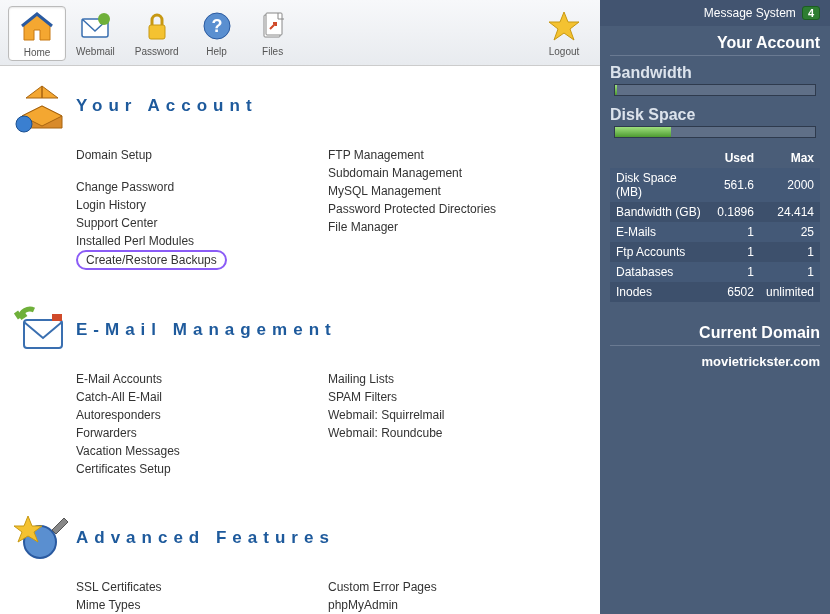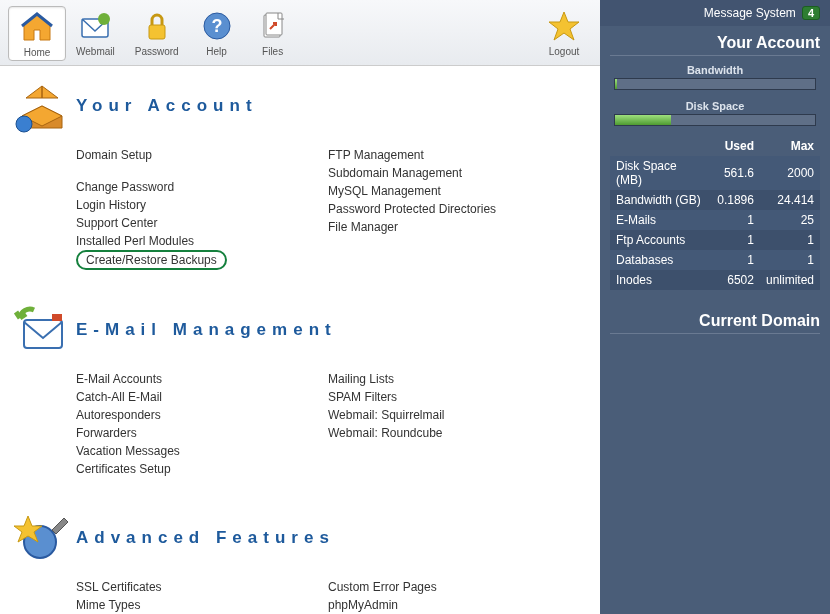--- a/index.html
+++ b/index.html
@@ -13,27 +13,27 @@
 .tb-label { font-size: 10px; color: #555; margin-top: 2px; }
 .tb-spacer { flex: 1; }
 .content { flex: 1; overflow-y: auto; padding: 10px 20px 10px 12px; }
 .section { margin-bottom: 30px; }
 .section-head { display: flex; align-items: center; margin-bottom: 10px; position: relative; }
 .sec-icon { width: 60px; height: 60px; flex-shrink: 0; }
 .sec-title { color: #1e5a9c; font-size: 17px; font-weight: bold; letter-spacing: 6px; margin-left: 4px; position: relative; }
 .links { display: flex; padding-left: 64px; }
 .col { flex: 1; }
 .link { display: block; color: #333; padding: 2px 0; cursor: pointer; }
-.link.circled { display: inline-block; border: 2px solid #15803d; border-radius: 12px; padding: 1px 8px; color: #333; }
+.link.circled { display: inline-block; border: 2px solid #8b5cf6; border-radius: 12px; padding: 1px 8px; color: #333; }
 .sidebar { width: 230px; background: #4a5d78; color: #fff; display: flex; flex-direction: column; }
 .msg-bar { background: #425470; padding: 6px 10px; text-align: right; font-size: 12px; display: flex; justify-content: flex-end; align-items: center; gap: 6px; }
 .msg-badge { background: #2e7d32; border: 1px solid #1b5e20; border-radius: 3px; padding: 0 5px; font-size: 11px; font-weight: bold; color: #fff; }
 .sb-section { padding: 8px 10px 14px; }
 .sb-title { text-align: right; font-size: 16px; font-weight: bold; border-bottom: 1px solid #6a7a92; padding-bottom: 3px; margin-bottom: 8px; color: #fff; }
-.meter-label { text-align: center; font-weight: bold; font-size: 11px; color: #dce3ec; margin-bottom: 2px; }
+.meter-label { text-align: left; font-weight: bold; font-size: 16px; color: #dce3ec; margin-bottom: 2px; }
 .meter { height: 12px; border: 1px solid #2e3a4d; background: #5f6f87; margin: 0 4px 10px; position: relative; }
 .meter-fill { height: 100%; background: linear-gradient(to bottom, #9ee07d, #4e9b31); position: absolute; left: 0; top: 0; }
 .stats { width: 100%; border-collapse: collapse; }
 .stats th, .stats td { text-align: right; padding: 3px 6px; font-size: 12px; }
 .stats th:first-child, .stats td:first-child { text-align: left; }
 .stats th { color: #fff; font-weight: bold; text-align: right; }
 .stats tr.row td { color: #fff; }
 .stats tr.row:nth-child(even) { background: #3d506c; }
 .stats tr.row:nth-child(odd) { background: #445977; }
 .domain-name { text-align: right; font-weight: bold; color: #fff; font-size: 13px; }
@@ -241,15 +241,16 @@
               <td>Inodes</td>
               <td>6502</td>
               <td>unlimited</td>
             </tr>
           </tbody>
       </table>
     </div>
 
     <div class="sb-section">
       <div class="sb-title">Current Domain</div>
+      <div class="domain-name">movietrickster.com</div>
     </div>
   </div>
 </div>
 
 </body></html>

